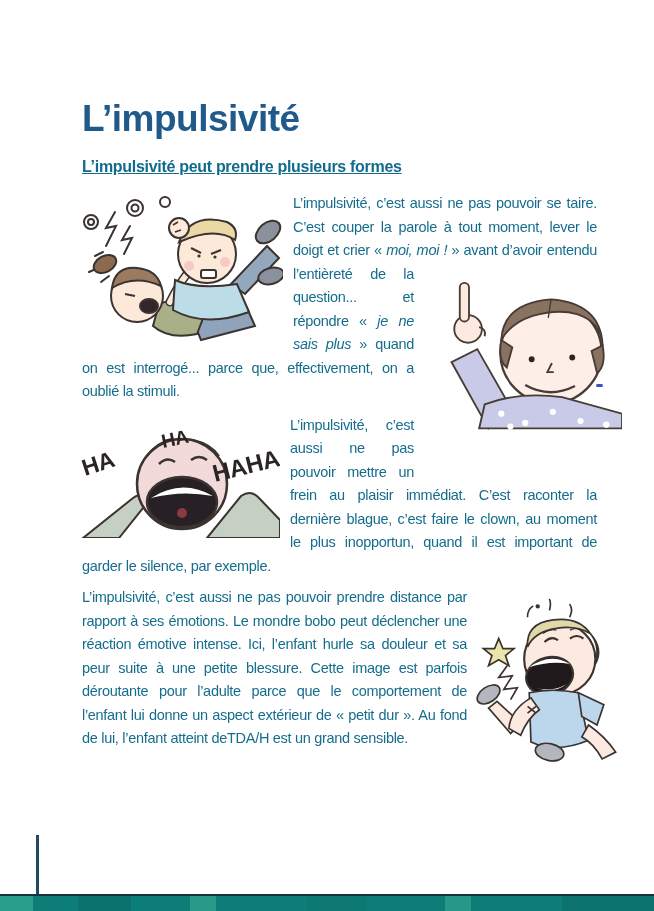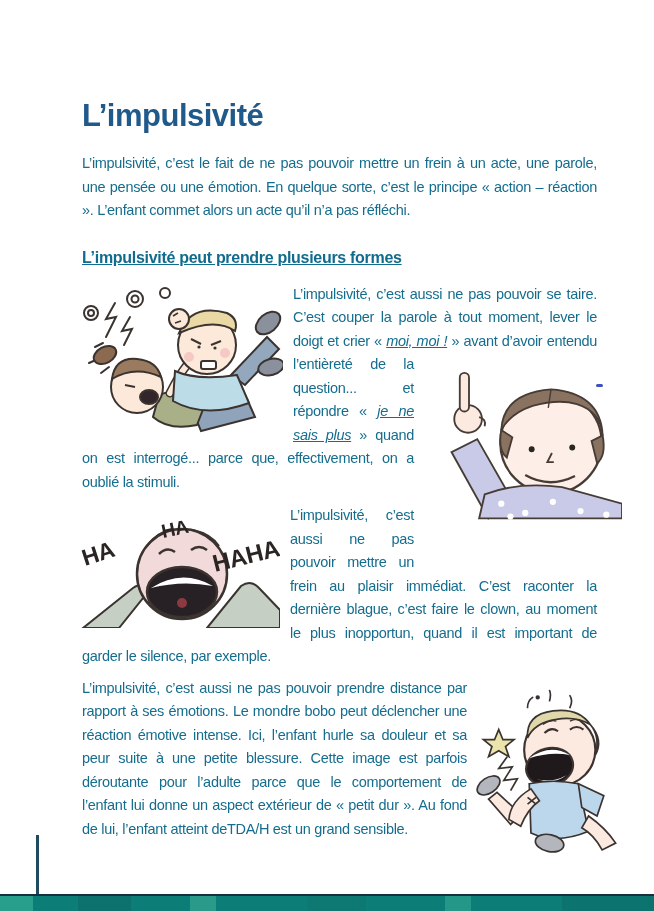--- a/index.html
+++ b/index.html
@@ -6,40 +6,40 @@
   .page{
     position:relative;
     width:654px;height:911px;
     overflow:hidden;
     background:#ffffff;
     font-family:"Liberation Sans","DejaVu Sans",sans-serif;
   }
   .content{padding:98px 57px 0 82px;}
   h1.title{
     margin:0 0 18px 0;
-    font-size:31px;font-weight:bold;
+    font-size:37px;font-weight:bold;
     color:#1f5a8b;letter-spacing:-0.5px;
   }
   p{margin:0;}
   .bodytext{
     color:#156d8e;
     font-size:14.5px;line-height:23.5px;letter-spacing:-0.3px;
     text-align:justify;
   }
   p.intro{margin:0 0 26px 0;}
   h2.subheading{
     margin:0 0 16px 0;
     font-size:16px;font-weight:bold;
     color:#116b8d;letter-spacing:-0.3px;text-decoration:underline;
   }
   .flow{position:relative;}
   .flow p.para-interrupt{margin-top:4px;}
   .flow p.para-clown{margin-top:10px;}
   .flow p.para-emotion{margin-top:8px;}
-  em{font-style:italic;text-decoration:underline;}
+  em{font-style:italic;}
 
   svg.illus{display:block;}
   svg.fight{float:left;width:208px;height:150px;margin:0 10px 6px -7px;}
   svg.point{float:right;width:200px;height:168px;margin:4px -25px 42px 8px;}
   svg.laugh{float:left;width:205px;height:122px;margin:2px 10px 6px -7px;}
   svg.cry{float:right;width:150px;height:185px;margin:2px -28px 0 8px;}
 
   .stray-mark{
     position:absolute;left:596px;top:384px;
     width:7px;height:3px;border-radius:2px;
@@ -64,21 +64,20 @@
   }
 </style>
 </head>
 <body>
 
 <div class="page">
   <div class="content">
 
     <h1 class="title">L’impulsivité</h1>
 
-    <p class="bodytext intro">L’impulsivité, c’est le fait de ne pas pouvoir mettre un frein à un acte, une parole, une pensée ou une émotion.  En quelque sorte, c’est le principe « action – réaction ». L’enfant commet alors un acte qu’il n’a pas réfléchi.</p>
 
     <h2 class="subheading">L’impulsivité peut prendre plusieurs formes</h2>
 
     <div class="flow">
 
       <svg class="illus fight" viewBox="0 0 208 150" xmlns="http://www.w3.org/2000/svg">
         <g stroke="#3a3330" stroke-width="2" fill="none" stroke-linecap="round">
           <circle cx="16" cy="30" r="7"></circle>
             <circle cx="16" cy="30" r="3"></circle>
           <circle cx="60" cy="16" r="8"></circle>

